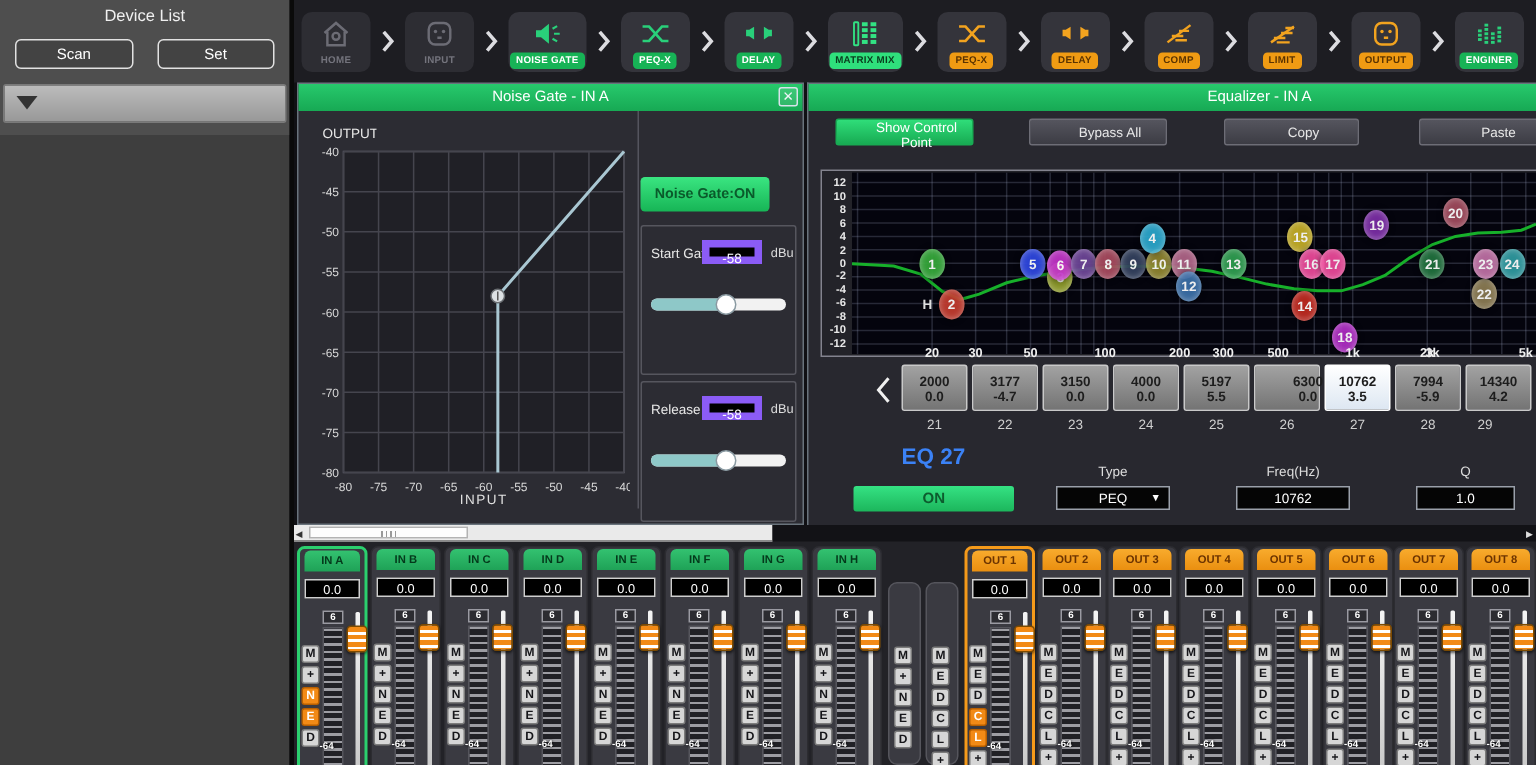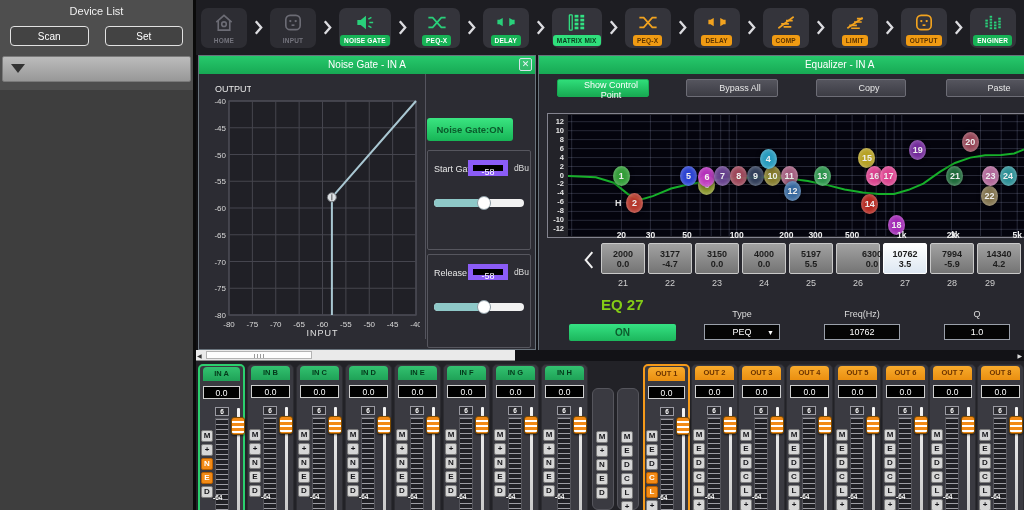--- a/index.html
+++ b/index.html
@@ -66,21 +66,21 @@
   .eq-yl{position:absolute;right:2px;width:16px;text-align:right;font-size:7.5px;font-weight:bold;color:#e8e8e8;}
   #eq-plot{position:absolute;left:29px;top:59px;width:456px;height:121px;background:#04040d;}
   .eq-pt{position:absolute;width:17px;height:20px;border-radius:50%;display:flex;align-items:center;justify-content:center;font-size:9px;font-weight:bold;color:#fff;opacity:.93;box-shadow:inset 0 0 5px rgba(255,255,255,.45),0 0 5px rgba(0,0,0,.6);}
   .eq-tag{position:absolute;left:-11px;top:5px;font-size:9px;font-weight:bold;color:#eee;}
   .eq-xt{position:absolute;top:174px;width:24px;text-align:center;font-size:8.5px;font-weight:bold;color:#f0f0f0;}
   #eq-bands-left{position:absolute;left:44px;top:194px;color:#fff;}
   #eq-bands-left svg{width:12px;height:20px;}
   .eq-band{position:absolute;top:187px;width:44px;height:31px;display:flex;flex-direction:column;align-items:center;justify-content:center;background:linear-gradient(#a2a2a2,#747474);border:1px solid #c9c9c9;border-radius:2px;font-size:9px;font-weight:bold;color:#1d1d1d;line-height:10px;}
   .eq-band.sel{background:linear-gradient(#ffffff,#dde7f2);border-color:#fff;}
   .eq-idx{position:absolute;top:222px;width:44px;text-align:center;font-size:9px;color:#cfcfcf;}
-  #eq-name{position:absolute;left:62px;top:240px;font-size:15px;font-weight:bold;color:#84cc16;}
+  #eq-name{position:absolute;left:62px;top:240px;font-size:15px;font-weight:bold;color:#3b82f6;}
   #eq-on{position:absolute;left:30px;top:268px;width:107px;height:17px;border:none;border-radius:2px;background:linear-gradient(#35e283,#1cb65c);color:#0d5c2e;font-size:10px;font-weight:bold;}
   .eq-lab{position:absolute;top:253px;font-size:9px;color:#ddd;text-align:center;}
   #l-type{left:165px;width:76px;}  #l-freq{left:285px;width:76px;}  #l-q{left:405px;width:66px;}
   .eq-box{position:absolute;top:268px;height:16px;background:#050505;border:1px solid #9aa0aa;color:#fff;font-size:9px;line-height:14px;text-align:center;}
   #v-type{left:165px;width:76px;}  #v-freq{left:285px;width:76px;}  #v-q{left:405px;width:66px;}
   .eq-caret{position:absolute;right:5px;top:1px;font-size:7px;color:#fff;}
 
   
   #mixer{position:absolute;left:196px;top:350px;width:828px;height:160px;background:#222227;overflow:hidden;}
   .hsl{position:absolute;left:0;top:0;width:319px;height:11px;background:#eaeaea;border-bottom:1px solid #8a8a8a;}

